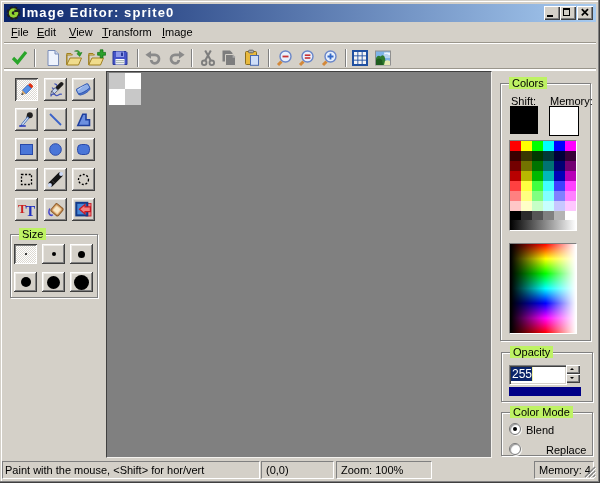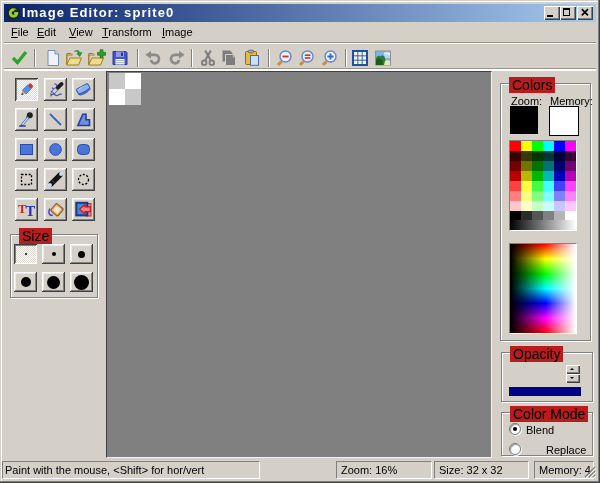--- a/index.html
+++ b/index.html
@@ -40,21 +40,21 @@
     box-shadow:inset -1px -1px 0 #404040, inset 1px 1px 0 #fff, inset -2px -2px 0 #808080, inset 2px 2px 0 #ece9e4;}
   .btn.pressed{box-shadow:inset 1px 1px 0 #404040, inset -1px -1px 0 #fff, inset 2px 2px 0 #808080;}
   .btn svg{position:absolute;left:3px;top:3px;}
   .sbtn{position:absolute;width:23px;height:20px;background:#d4d0c8;
     box-shadow:inset -1px -1px 0 #404040, inset 1px 1px 0 #fff, inset -2px -2px 0 #808080, inset 2px 2px 0 #ece9e4;}
 
   .dither{background-image:conic-gradient(#fff 0 25%, #dcd8d1 0 50%, #fff 0 75%, #dcd8d1 0);
     background-size:2px 2px;}
 
   .group{position:absolute;border:1px solid #808080;box-shadow:inset 1px 1px 0 #fff, 1px 1px 0 #fff;}
-  .glabel{position:absolute;top:-7px;left:8px;background:#b91c1c;font-size:14px;padding:0 3px;text-align:right;}
+  .glabel{position:absolute;top:-7px;left:8px;background:#bef264;font-size:11px;padding:0 3px;text-align:right;}
 
   .sunken{border-top:1px solid #808080;border-left:1px solid #808080;
           border-bottom:1px solid #fff;border-right:1px solid #fff;}
   .sunken2{box-shadow:inset 1px 1px 0 #404040, inset -1px -1px 0 #d4d0c8;
           border-top:1px solid #808080;border-left:1px solid #808080;
           border-bottom:1px solid #fff;border-right:1px solid #fff;}
 
   .statusbar{position:absolute;left:4px;top:459px;width:592px;height:20px;background:#d4d0c8;}
   .spanel{position:absolute;top:2px;height:16px;background:#d4d0c8;font-size:11px;
     border-top:1px solid #808080;border-left:1px solid #808080;
@@ -342,21 +342,21 @@
         <div style="position: absolute; background: rgb(0, 0, 0); border-radius: 50%; width: 13px; height: 13px; left: 5px; top: 3.5px;"></div>
       </div>
       <div class="sbtn" style="left: 66px; top: 201px;">
         <div style="position: absolute; background: rgb(0, 0, 0); border-radius: 50%; width: 15px; height: 15px; left: 4px; top: 2.5px;"></div>
       </div>
     </div>
 
   <div class="group" style="left:496px;top:12px;width:89px;height:256px;">
     <span class="glabel">Colors</span>
   </div>
-  <span class="abs" style="left:507px;top:24px;font-size:11px;">Zoom:</span>
+  <span class="abs" style="left:507px;top:24px;font-size:11px;">Shift:</span>
   <span class="abs" style="left:546px;top:24px;font-size:11px;">Memory:</span>
   <div class="abs" style="left:506px;top:35px;width:28px;height:28px;background:#000;"></div>
   <div class="abs" style="left:545px;top:35px;width:28px;height:28px;background:#fff;border:1px solid #000;"></div>
 
   <div class="abs sunken" style="left:505px;top:69px;width:66px;height:89px;background:#fff;">
     <div id="palette" style="position:absolute;left:0;top:0;">
         <div style="position:absolute;left:0px;top:0px;width:11px;height:10px;background:rgb(255,0,0)"></div>
         <div style="position:absolute;left:11px;top:0px;width:11px;height:10px;background:rgb(255,255,0)"></div>
         <div style="position:absolute;left:22px;top:0px;width:11px;height:10px;background:rgb(0,255,0)"></div>
         <div style="position:absolute;left:33px;top:0px;width:11px;height:10px;background:rgb(0,255,255)"></div>
@@ -411,20 +411,25 @@
   <div class="abs sunken" style="left:505px;top:172px;width:66px;height:89px;">
     <div class="abs" style="left:0;top:0;width:66px;height:89px;
       background:
         linear-gradient(to right, #000 1%, rgba(0,0,0,0) 54%, rgba(255,255,255,0) 54%, #fff 100%),
         linear-gradient(to bottom, #f00 0%, #ff0 16.6%, #0f0 33.3%, #0ff 50%, #00f 66.6%, #f0f 83.3%, #f00 100%);"></div>
   </div>
 
   <div class="group" style="left:497px;top:281px;width:90px;height:48px;">
     <span class="glabel">Opacity</span>
   </div>
+  <div class="abs sunken2" style="left:505px;top:294px;width:56px;height:18px;background:#fff;">
+    <div class="abs" style="left:1px;top:1px;width:21px;height:14px;background:#0a246a;"></div>
+    <div class="abs" style="left:22px;top:1px;width:1px;height:14px;background:#f0f0a0;"></div>
+    <span class="abs" style="left:2px;top:1px;font-size:12px;color:#fff;">255</span>
+  </div>
   <div class="abs" style="left:562px;top:294px;width:15px;height:18px;">
     <div class="spin" style="left:0;top:0;">
         <div class="tri-up"></div>
       </div>
     <div class="spin" style="left:0;top:9px;">
         <div class="tri-dn"></div>
       </div>
   </div>
   <div class="abs" style="left:505px;top:316px;width:72px;height:9px;background:#000087;"></div>
 
@@ -436,25 +441,25 @@
     </div>
   <span class="abs" style="left:522px;top:353px;font-size:11px;">Blend</span>
   <div class="radio" style="left:505px;top:372px;"></div>
   <span class="abs" style="left:522px;top:373px;font-size:11px;padding-left:20px;">Replace</span>
 </div>
 
 <div class="statusbar">
   <div class="spanel" style="left:-2px;width:256px;">
       <span style="left:2px;">Paint with the mouse, &lt;Shift&gt; for hor/vert</span>
     </div>
+  <div class="spanel" style="left:257px;width:71px;">
+      <span>(0,0)</span>
+    </div>
   <div class="spanel" style="left:332px;width:94px;">
-      <span>Zoom: 16%</span>
-    </div>
-  <div class="spanel" style="left:430px;width:93px;">
-      <span>Size: 32 x 32</span>
+      <span>Zoom: 100%</span>
     </div>
   <div class="spanel" style="left:530px;width:58px;">
       <span>Memory: 4</span>
     </div>
   <svg class="abs" style="right:0px;top:7px;" width="12" height="12" viewBox="0 0 12 12">
     <g stroke="#808080" stroke-width="1.2">
       <line x1="11" y1="1" x2="1" y2="11"></line>
         <line x1="11" y1="5" x2="5" y2="11"></line>
         <line x1="11" y1="9" x2="9" y2="11"></line>
     </g>

